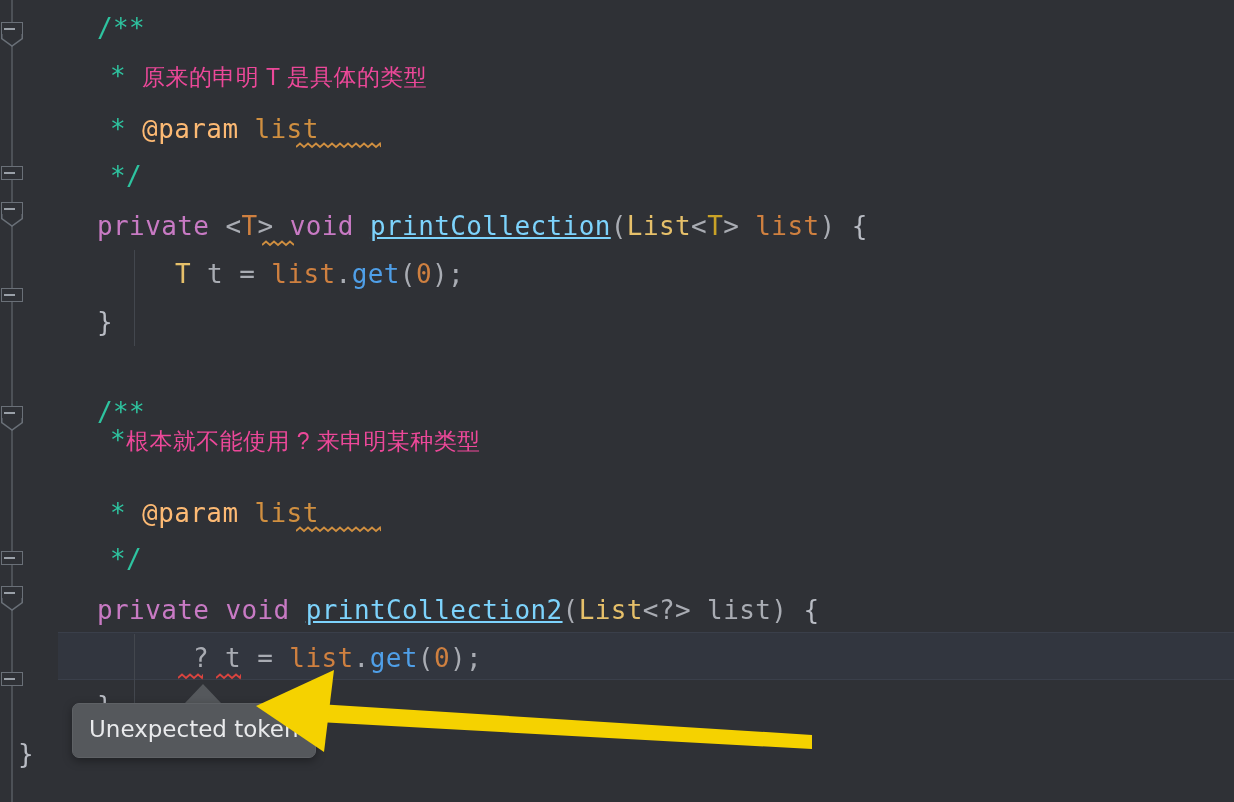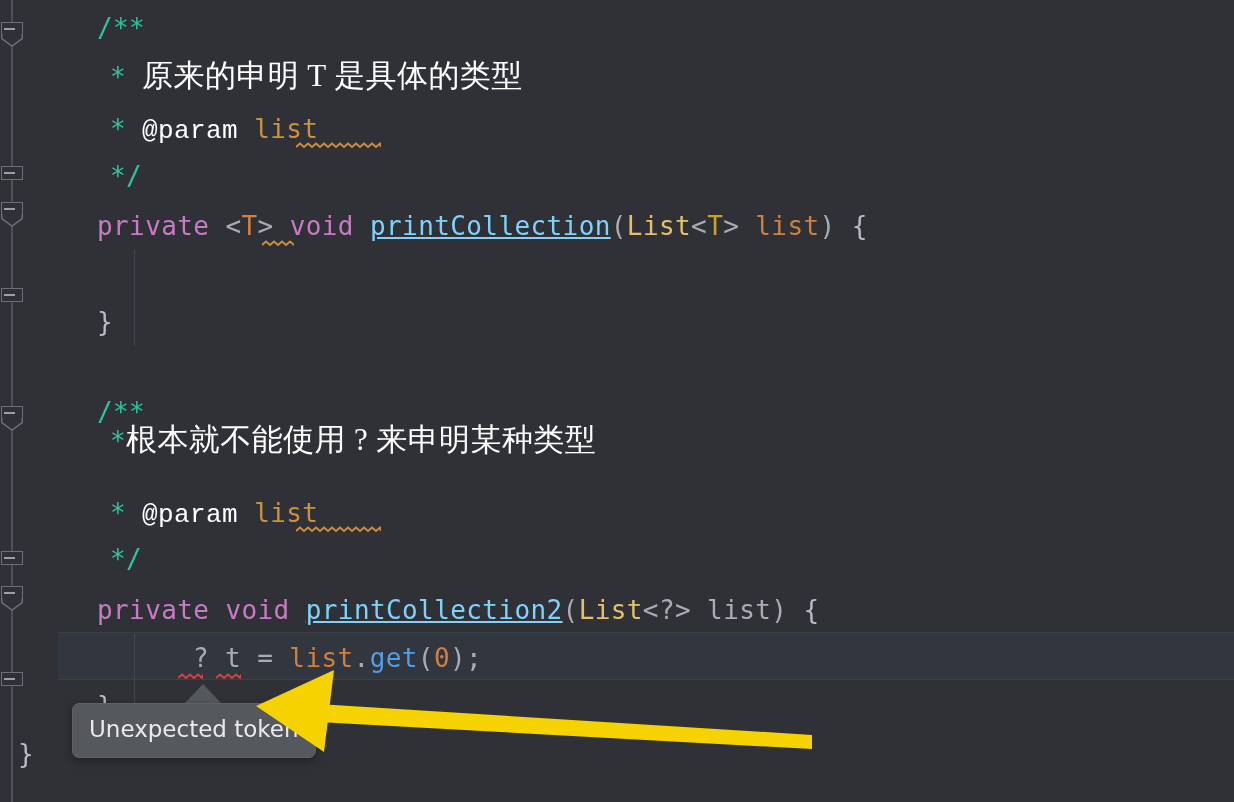--- a/index.html
+++ b/index.html
@@ -97,22 +97,22 @@
   }
 
   .indent-guide {
     position: absolute;
     width: 1px;
     background: #43474e;
   }
 
   
   .cmt   { color: #2ec4a0; }
-  .cmtcn { color: #ffffff; font-family: Liberation Serif, serif; font-size: 31px; }
-  .tag   { color: #ffffff; font-family: Liberation Mono, monospace; }
+  .cmtcn { color: #ec4899; font-family: Liberation Sans, sans-serif; font-size: 23px; }
+  .tag   { color: #fdba74; }
   .pval  { color: #d08f40; }
   .kw    { color: #c87ac4; }
   .meth  { color: #7dd3fc; text-decoration: underline; }
   .type  { color: #e6c06a; }
   .ident { color: #cf8040; }
   .plain { color: #a9acb3; }
   .call  { color: #4f9fe8; }
   .num   { color: #cf8040; }
   .brace { color: #b9bcc4; }
   .gen   { color: #c9a227; }
@@ -213,20 +213,21 @@
         </div>
       </div>
   </div>
 
   <div id="code">
       <div class="line" style="top: 4px; left: 97px;"><span class="cmt">/**</span></div>
       <div class="line" style="top: 52px; left: 110px;"><span class="cmt">* </span><span class="cmtcn">原来的申明 T 是具体的类型</span></div>
       <div class="line" style="top: 105px; left: 110px;"><span class="cmt">* </span><span class="tag">@param</span><span class="plain"> </span><span class="pval">list</span></div>
       <div class="line" style="top: 152px; left: 110px;"><span class="cmt">*/</span></div>
       <div class="line" style="top: 202px; left: 97px;"><span class="kw">private</span><span class="plain"> </span><span class="plain">&lt;</span><span class="ident">T</span><span class="plain">&gt;</span><span class="plain"> </span><span class="kw">void</span><span class="plain"> </span><span class="meth">printCollection</span><span class="plain">(</span><span class="type">List</span><span class="plain">&lt;</span><span class="gen">T</span><span class="plain">&gt; </span><span class="ident">list</span><span class="plain">) </span><span class="brace">{</span></div>
+      <div class="line" style="top: 250px; left: 175px;"><span class="type">T</span><span class="plain"> t </span><span class="plain">=</span><span class="plain"> </span><span class="ident">list</span><span class="plain">.</span><span class="call">get</span><span class="plain">(</span><span class="num">0</span><span class="plain">);</span></div>
       <div class="line" style="top: 298px; left: 97px;"><span class="brace">}</span></div>
       <div class="line" style="top: 388px; left: 97px;"><span class="cmt">/**</span></div>
       <div class="line" style="top: 416px; left: 110px;"><span class="cmt">*</span><span class="cmtcn">根本就不能使用 ? 来申明某种类型</span></div>
       <div class="line" style="top: 489px; left: 110px;"><span class="cmt">* </span><span class="tag">@param</span><span class="plain"> </span><span class="pval">list</span></div>
       <div class="line" style="top: 535px; left: 110px;"><span class="cmt">*/</span></div>
       <div class="line" style="top: 586px; left: 97px;"><span class="kw">private</span><span class="plain"> </span><span class="kw">void</span><span class="plain"> </span><span class="meth">printCollection2</span><span class="plain">(</span><span class="type">List</span><span class="plain">&lt;?&gt; </span><span class="plain">list</span><span class="plain">) </span><span class="brace">{</span></div>
       <div class="line" style="top: 634px; left: 193px;"><span class="plain">?</span><span class="plain"> t </span><span class="plain">=</span><span class="plain"> </span><span class="ident">list</span><span class="plain">.</span><span class="call">get</span><span class="plain">(</span><span class="num">0</span><span class="plain">);</span></div>
       <div class="line" style="top: 682px; left: 97px;"><span class="brace">}</span></div>
       <div class="line" style="top: 730px; left: 18px;"><span class="brace">}</span></div>
     </div>

